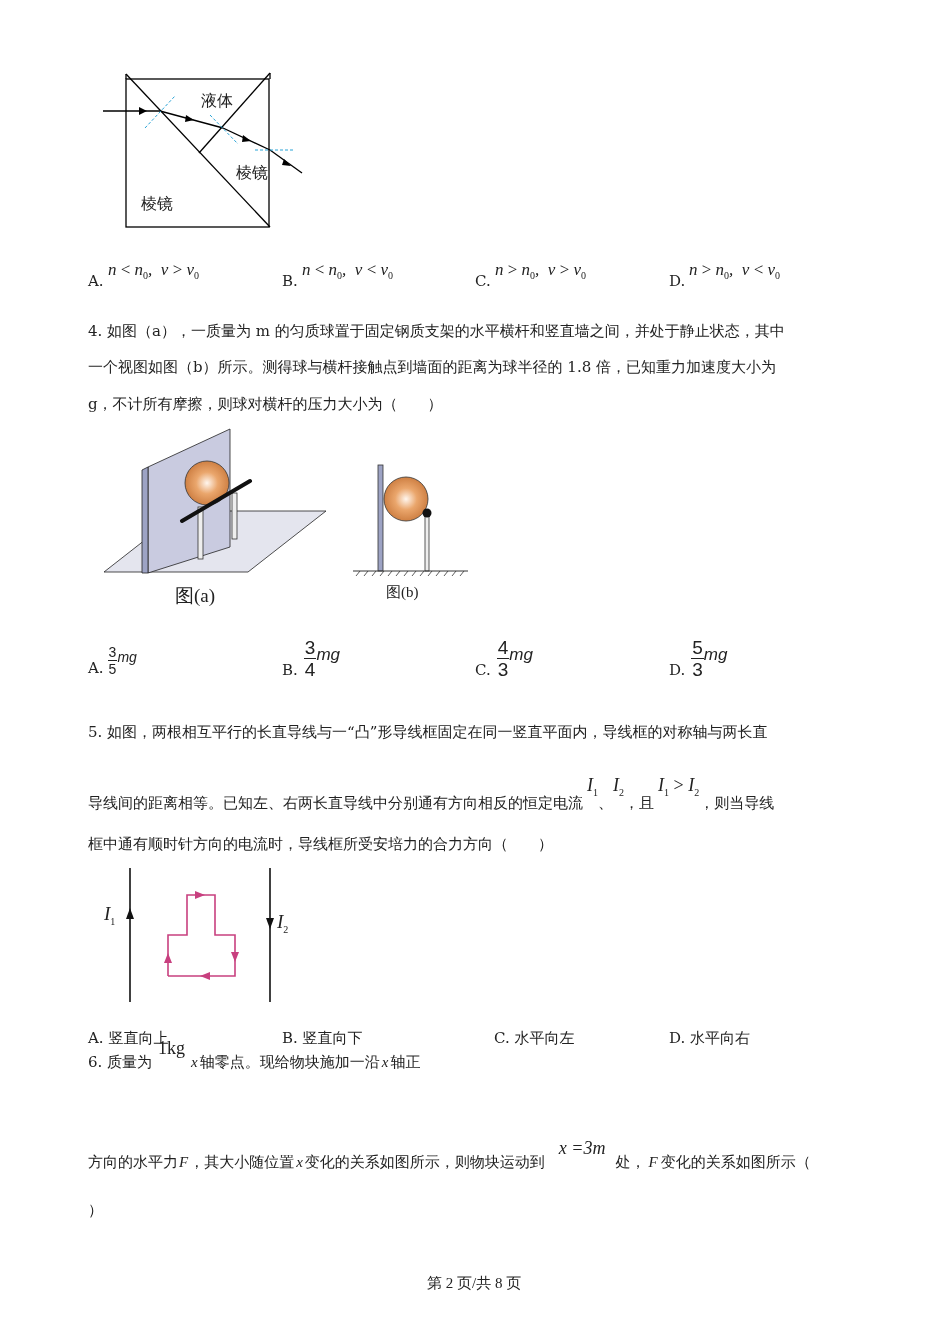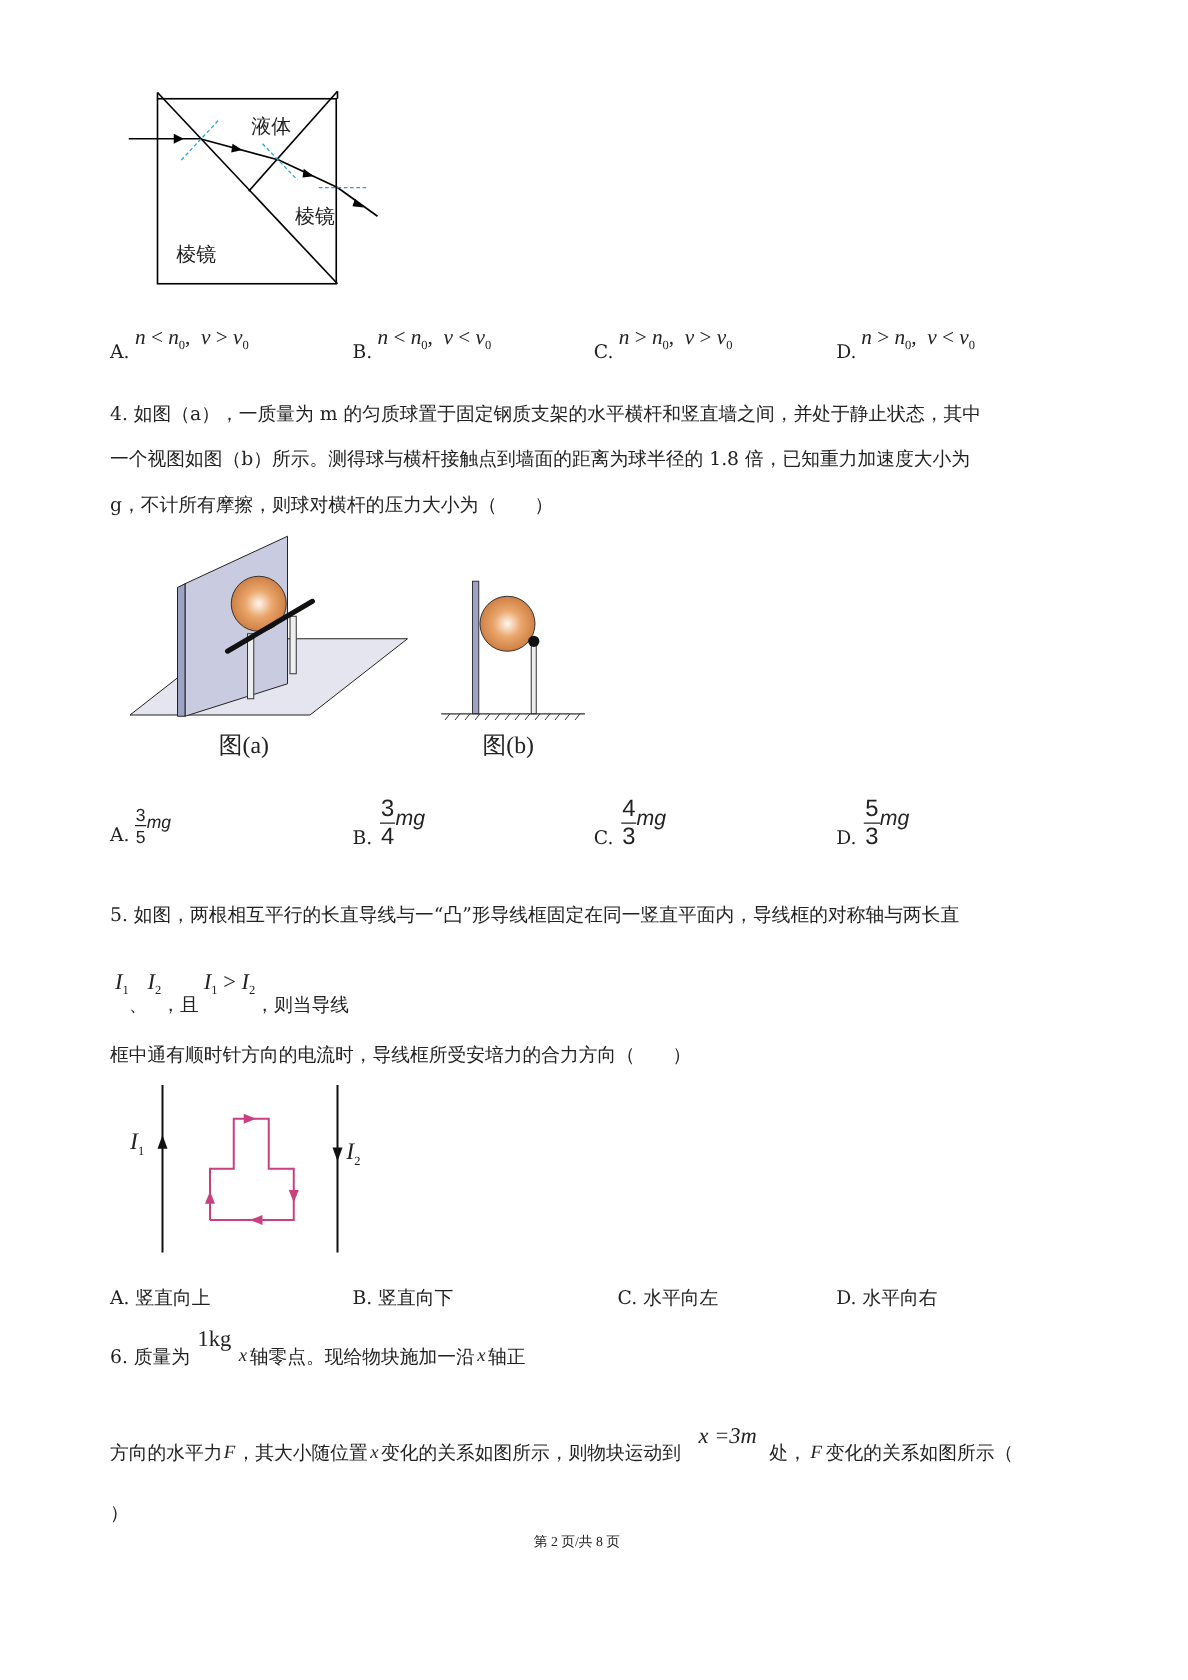--- a/index.html
+++ b/index.html
@@ -10,21 +10,21 @@
   .opt { font-size: 15px; }
   .math { font-family: "Liberation Serif", "DejaVu Serif", serif; font-style: italic; font-size: 17px; }
   .mathr { font-family: "Liberation Serif", "DejaVu Serif", serif; font-size: 18px; }
   sub { font-size: 10px; font-style: normal; }
   .frac { display: inline-flex; flex-direction: column; align-items: center; vertical-align: middle; font-family: "Liberation Sans", sans-serif; line-height: 1; }
   .frac .n { padding: 0 1px; }
   .frac .bar { width: 100%; border-top: 1px solid #222; margin: 1px 0; }
   .fracA { font-size: 14px; }
   .fracB { font-size: 19px; }
   .mg { font-family: "Liberation Sans", sans-serif; font-style: italic; }
-  .footer { font-size: 11px; font-family: "Liberation Serif", serif; }
+  .footer { font-size: 15px; font-family: "Liberation Serif", serif; margin-top: 48px; }
 </style>
 </head>
 <body>
 
 <div class="abs" style="left:95px;top:65px;width:220px;height:170px;">
   <svg width="220" height="170" viewBox="0 0 220 170">
 
     <rect x="31" y="14" width="143" height="148" fill="none" stroke="#000" stroke-width="1.3"></rect>
 
     <line x1="31" y1="9" x2="175" y2="162" stroke="#000" stroke-width="1.3"></line>
@@ -131,21 +131,21 @@
       <line x1="54" y1="116" x2="58" y2="111"></line>
         <line x1="62" y1="116" x2="66" y2="111"></line>
       <line x1="70" y1="116" x2="74" y2="111"></line>
         <line x1="78" y1="116" x2="82" y2="111"></line>
       <line x1="86" y1="116" x2="90" y2="111"></line>
         <line x1="94" y1="116" x2="98" y2="111"></line>
       <line x1="102" y1="116" x2="106" y2="111"></line>
         <line x1="110" y1="116" x2="114" y2="111"></line>
     </g>
   </svg>
-  <span class="abs" style="left:36px;top:123px;font-size:19px;font-family:'Liberation Serif',serif;">图(b)</span>
+  <span class="abs" style="left:36px;top:123px;font-size:15px;font-family:'Liberation Serif',serif;">图(b)</span>
 </div>
 
 <div>
   <div class="abs" style="left:88px;top:643px;display:flex;align-items:center;">
     <span class="opt" style="margin-top:16px;">A.</span>
     <span class="frac fracA" style="margin-left:4px;">
       <span class="n">3</span>
         <span class="bar"></span>
         <span class="n">5</span>
     </span>
@@ -176,20 +176,21 @@
         <span class="bar"></span>
         <span class="n">3</span>
     </span>
     <span class="mg" style="font-size:17px;margin-top:-8px;">mg</span>
   </div>
 </div>
 
 <div>
   <div class="abs txt" style="left:88px;top:722px;">5. 如图，两根相互平行的长直导线与一“凸”形导线框固定在同一竖直平面内，导线框的对称轴与两长直</div>
   <div class="abs txt" style="left:88px;top:785px;display:flex;align-items:flex-end;">
+    <span>导线间的距离相等。已知左、右两长直导线中分别通有方向相反的恒定电流</span>
     <span class="mathr" style="font-style:italic;position:relative;top:-10px;margin-left:4px;"><span>I</span><sub>1</sub></span>
     <span>、</span>
     <span class="mathr" style="font-style:italic;position:relative;top:-10px;"><span>I</span><sub>2</sub></span>
     <span>，且</span>
     <span class="mathr" style="font-style:italic;position:relative;top:-10px;margin-left:4px;">I<sub>1</sub> <span style="font-style:normal">&gt;</span> I<sub>2</sub></span>
     <span>，则当导线</span>
   </div>
   <div class="abs txt" style="left:88px;top:834px;">框中通有顺时针方向的电流时，导线框所受安培力的合力方向（　　）</div>
 </div>
 
@@ -213,21 +214,21 @@
 </div>
 
 <div>
   <div class="abs txt" style="left:88px;top:1028px;"><span>A.</span> <span>竖直向上</span></div>
   <div class="abs txt" style="left:282px;top:1028px;"><span>B.</span> <span>竖直向下</span></div>
   <div class="abs txt" style="left:494px;top:1028px;"><span>C.</span> <span>水平向左</span></div>
   <div class="abs txt" style="left:669px;top:1028px;"><span>D.</span> <span>水平向右</span></div>
 </div>
 
 <div>
-  <div class="abs txt" style="left:88px;top:1075px;display:flex;align-items:flex-end;justify-content:space-between;">
+  <div class="abs txt" style="left:88px;top:1052px;display:flex;align-items:flex-end;justify-content:space-between;">
     <span>6. 质量为</span>
     <span class="mathr" style="position:relative;top:-14px;margin:0 4px 0 6px;">1kg</span>
     <span class="math" style="font-size:15px;margin:0 2px;">x</span>
     <span>轴零点。现给物块施加一沿</span>
     <span class="math" style="font-size:15px;margin:0 2px;">x</span>
     <span>轴正</span>
   </div>
   <div class="abs txt" style="left:88px;top:1152px;display:flex;align-items:flex-end;">
     <span>方向的水平力</span>
     <span class="math" style="font-size:15px;margin:0 1px;">F</span>

